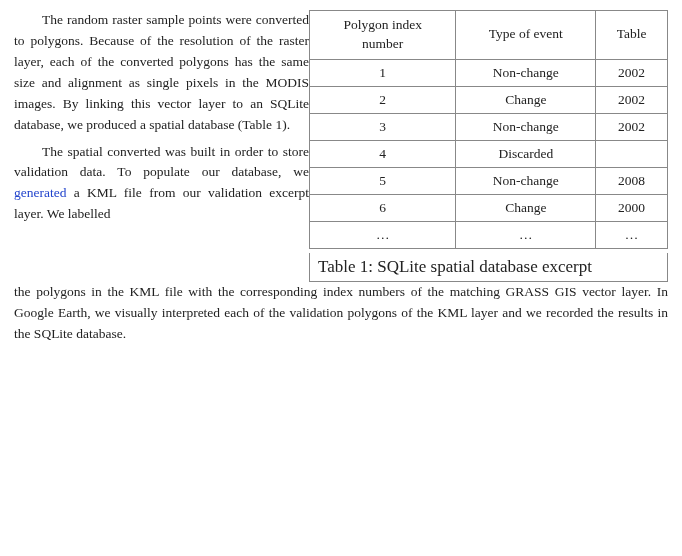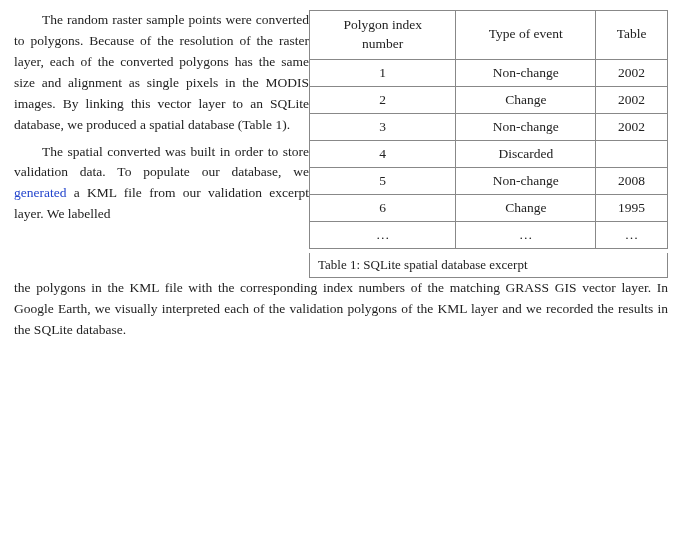--- a/index.html
+++ b/index.html
@@ -53,21 +53,21 @@
       vertical-align: middle;
     }
     table.data-table thead th {
       font-weight: normal;
       line-height: 1.4;
     }
     table.data-table tbody td {
       font-weight: normal;
     }
     .table-caption {
-      font-size: 13px;
+      font-size: 17px;
       margin-top: 4px;
       text-align: left;
       border: 1px solid #888;
       border-top: none;
       padding: 4px 8px;
     }
     .bottom-text {
       line-height: 1.55;
       text-align: justify;
     }
@@ -122,21 +122,21 @@
               <td></td>
             </tr>
             <tr>
               <td>5</td>
               <td>Non-change</td>
               <td>2008</td>
             </tr>
             <tr>
               <td>6</td>
               <td>Change</td>
-              <td>1995</td>
+              <td>2000</td>
             </tr>
             <tr>
               <td>…</td>
               <td>…</td>
               <td>…</td>
             </tr>
           </tbody>
       </table>
       <div class="table-caption">Table 1: SQLite spatial database excerpt</div>
     </div>

